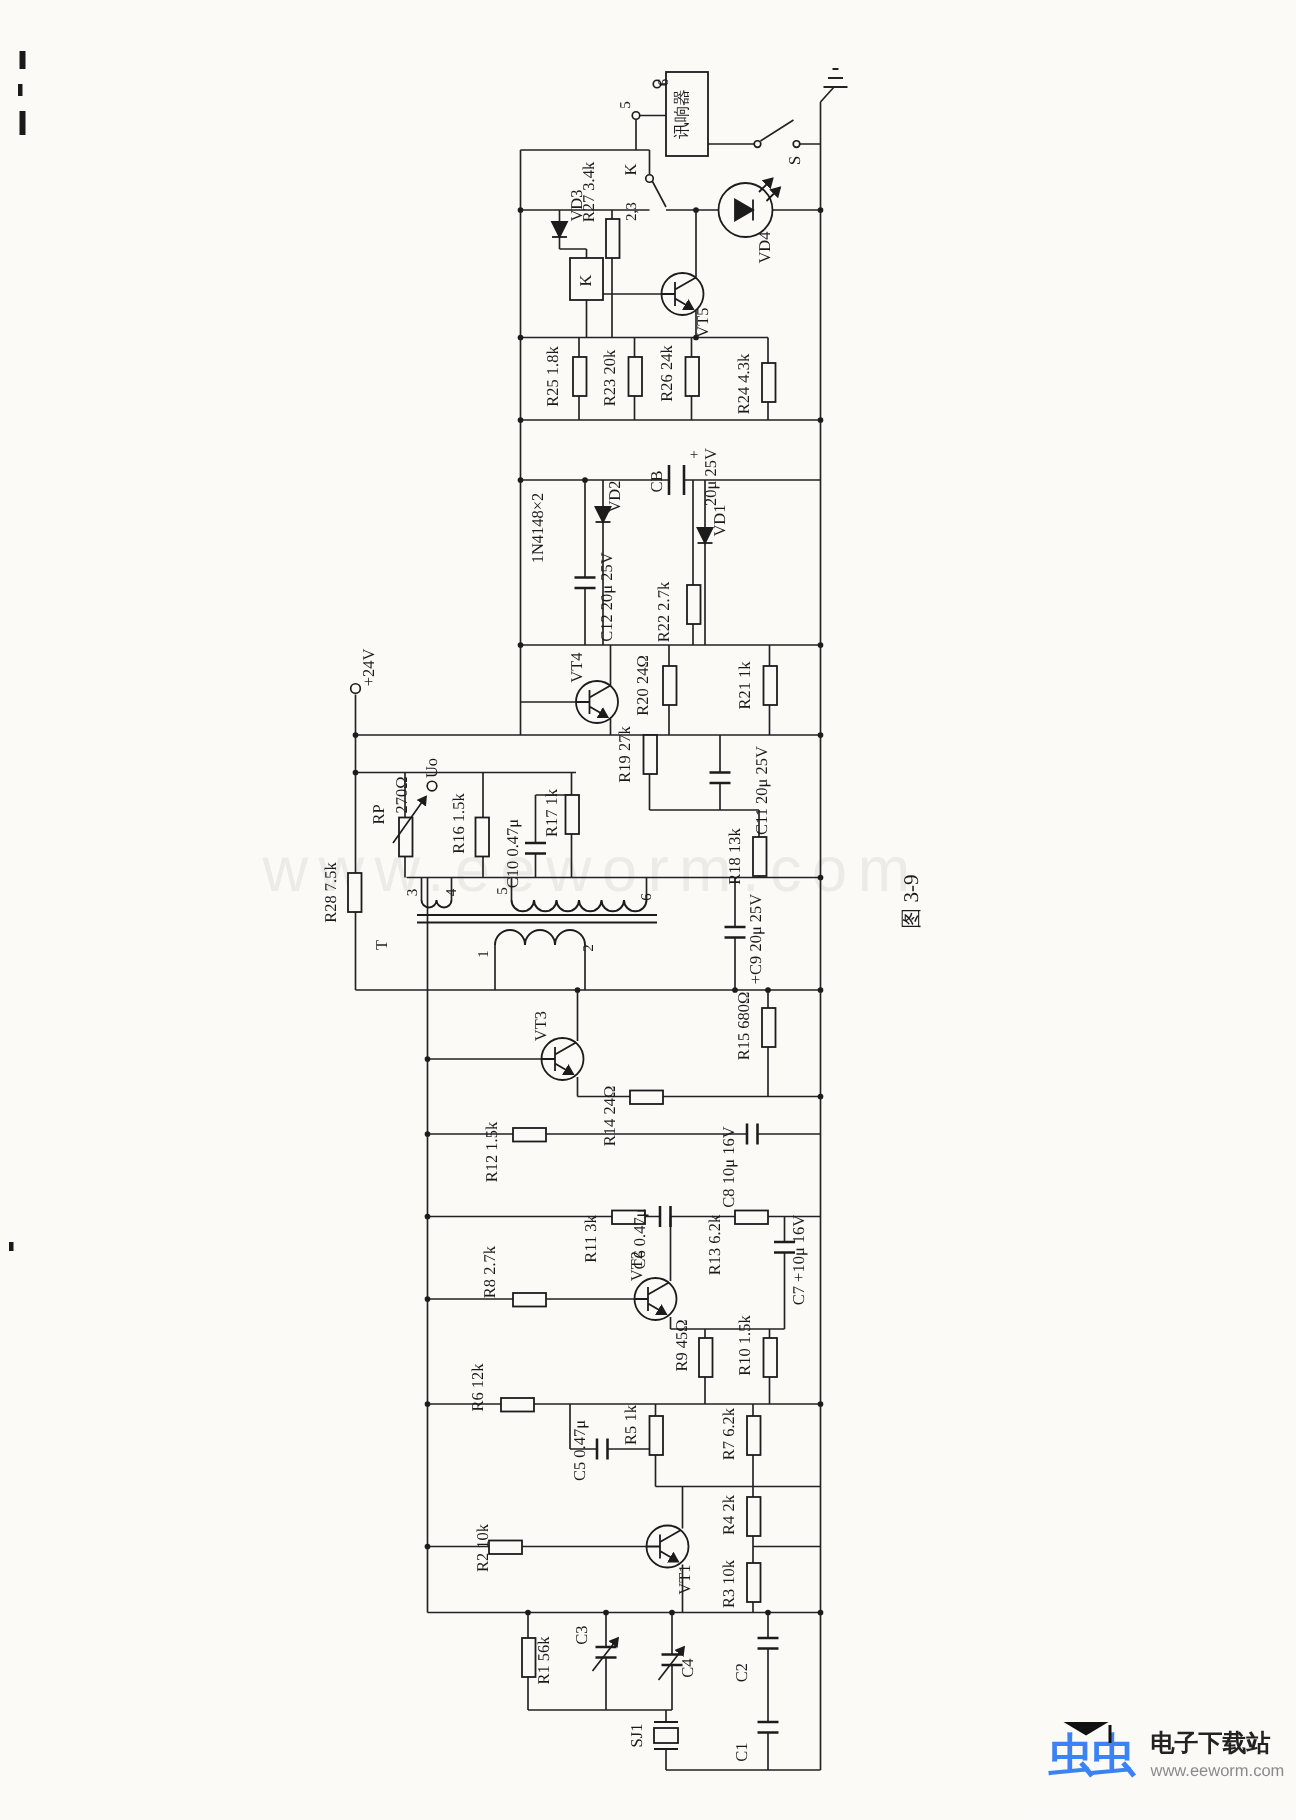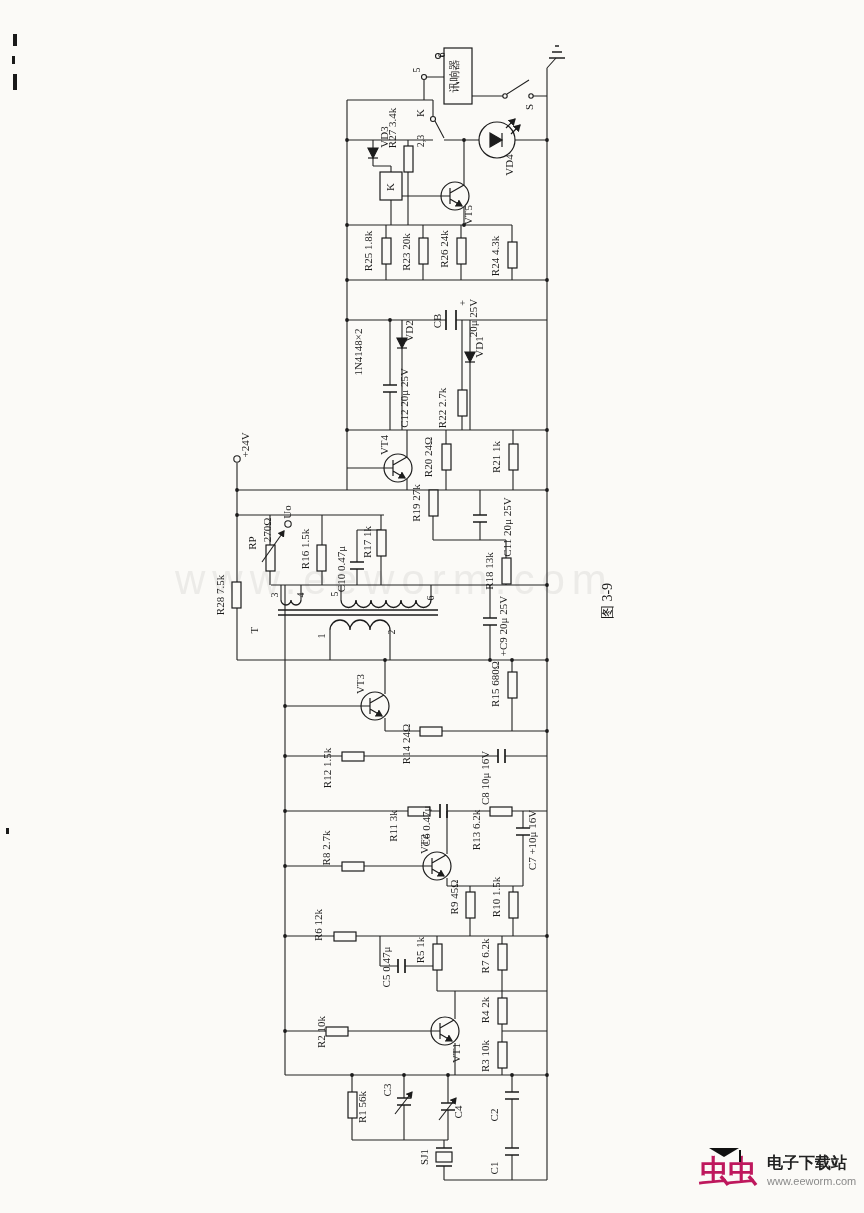--- a/index.html
+++ b/index.html
@@ -35,21 +35,21 @@
     position:absolute;left:14px;top:-8px;
     width:0;height:0;
     border-left:15px solid transparent;
     border-right:15px solid transparent;
     border-top:9px solid #111;
   }
   .logo .emblem .tassel{
     position:absolute;left:44px;top:-6px;width:2px;height:12px;background:#111;
   }
   .logo .emblem .bugs{
-    font-size:30px;font-weight:bold;color:#be185d;letter-spacing:-2px;line-height:1;
+    font-size:30px;font-weight:bold;color:#3b82f6;letter-spacing:-2px;line-height:1;
   }
   .logo .texts{display:flex;flex-direction:column;line-height:1.3;}
   .logo .site{font-size:16px;font-weight:bold;color:#222;}
   .logo .url{font-size:11px;color:#8a8a8a;}
   .artifact{position:absolute;background:#1a1a1a;}
 </style>
 </head>
 <body>
 
 <div class="page">

